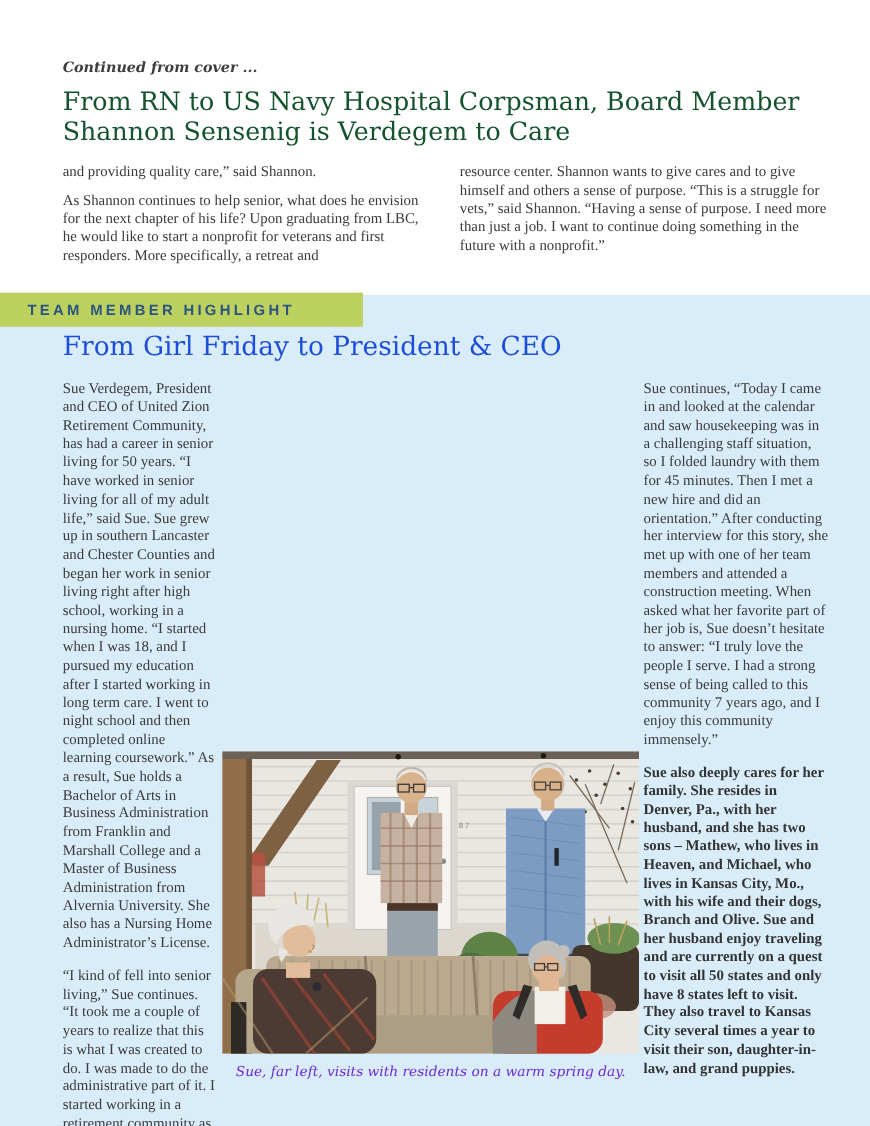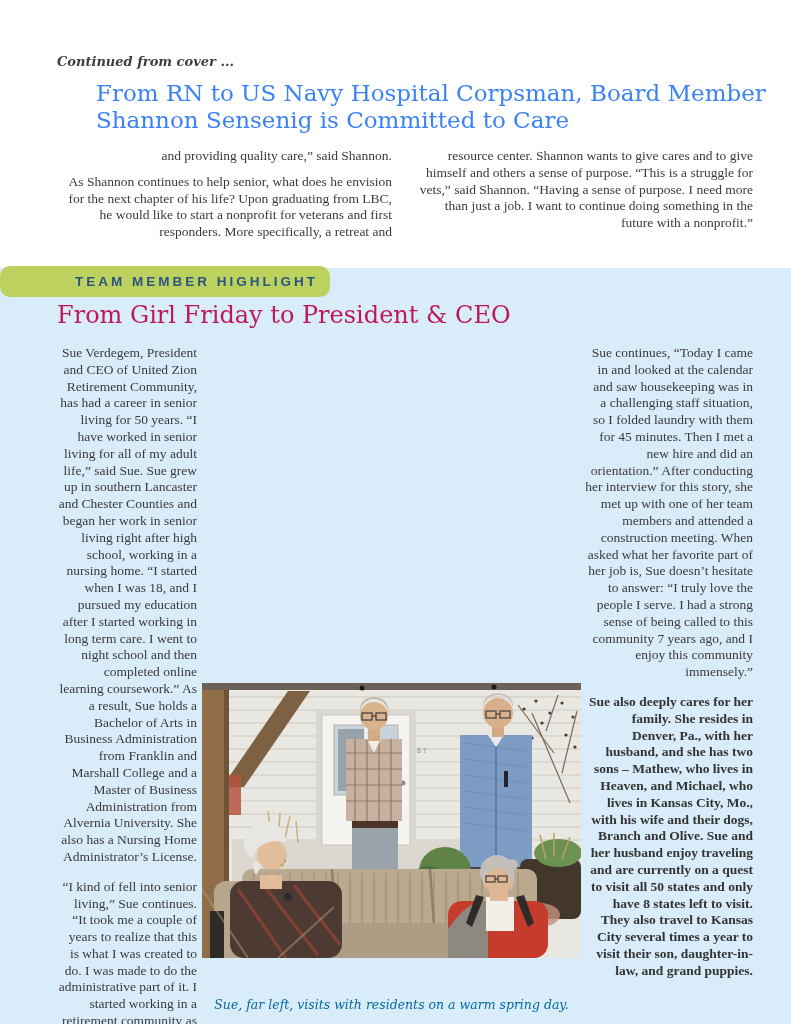--- a/index.html
+++ b/index.html
@@ -11,62 +11,62 @@
   
   .top-section{position:absolute;left:0;top:0;width:791px;height:268px;background:#ffffff;}
   .continued{
     position:absolute;left:57px;top:54px;
     font-family:"DejaVu Serif", serif;font-style:italic;font-weight:700;
     font-size:13px;color:#3d3d3d;
   }
   .h1{
     position:absolute;left:57px;top:80px;width:690px;
     font-family:"DejaVu Serif", serif;font-weight:400;
-    font-size:23px;line-height:27px;color:#3b82f6;margin-left:39px;
+    font-size:23px;line-height:27px;color:#14532d;
   }
   .h1 span{display:block;}
   .top-cols{position:absolute;left:57px;top:148px;width:696px;display:flex;gap:26px;}
   .col{width:335px;font-size:13.5px;line-height:16.8px;}
-  .col p{margin:0 0 9px 0;text-align:right;}
+  .col p{margin:0 0 9px 0;}
   
   .blue-section{position:absolute;left:0;top:268px;width:791px;height:756px;background:#d9ecf9;}
   .banner{
     position:absolute;left:0;top:-2px;width:330px;height:31px;background:#bdd15f;
-    display:flex;align-items:center;box-sizing:border-box;padding-left:75px;
+    display:flex;align-items:center;box-sizing:border-box;padding-left:25px;
     font-family:"Liberation Sans", sans-serif;font-weight:700;
-    font-size:13.5px;letter-spacing:3px;color:#2b5580;border-radius:10px;
+    font-size:13.5px;letter-spacing:3px;color:#2b5580;
   }
   .h2{
     position:absolute;left:57px;top:33px;width:690px;
     font-family:"DejaVu Serif", serif;font-weight:400;
-    font-size:24px;color:#be185d;
+    font-size:24px;color:#1d4ed8;
   }
   .blue-cols{position:absolute;left:57px;top:77px;width:696px;display:flex;gap:26px;}
   .blue-cols .col p{margin:0 0 13px 0;}
   .blue-cols .col p.tight{margin-bottom:2px;}
   .blue-cols .col p.bold{font-weight:700;color:#333;}
   .spacer-left{float:right;width:195px;height:437px;margin-top:305px;}
   .spacer-right{float:left;width:167px;height:427px;margin-top:315px;}
   
   .photo{position:absolute;left:202px;top:415px;width:379px;height:275px;}
   .photo svg{display:block;}
   .caption{
-    position:absolute;left:202px;top:729px;width:379px;text-align:center;
+    position:absolute;left:202px;top:698px;width:379px;text-align:center;
     font-family:"DejaVu Serif", serif;font-style:italic;
-    font-size:12.5px;color:#0369a1;
+    font-size:12.5px;color:#6d28d9;
   }
 </style>
 </head>
 <body>
 
 <div class="top-section">
   <div class="continued">Continued from cover ...</div>
   <div class="h1">
     <span>From RN to US Navy Hospital Corpsman, Board Member</span>
-    <span>Shannon Sensenig is Committed to Care</span>
+    <span>Shannon Sensenig is Verdegem to Care</span>
   </div>
   <div class="top-cols">
     <div class="col">
       <p>and providing quality care,” said Shannon.</p>
       <p>As Shannon continues to help senior, what does he envision for the next chapter of his life? Upon graduating from LBC, he would like to start a nonprofit for veterans and first responders. More specifically, a retreat and</p>
     </div>
     <div class="col">
       <p>resource center. Shannon wants to give cares and to give himself and others a sense of purpose. “This is a struggle for vets,” said Shannon. “Having a sense of purpose. I need more than just a job. I want to continue doing something in the future with a nonprofit.”</p>
     </div>
   </div>

